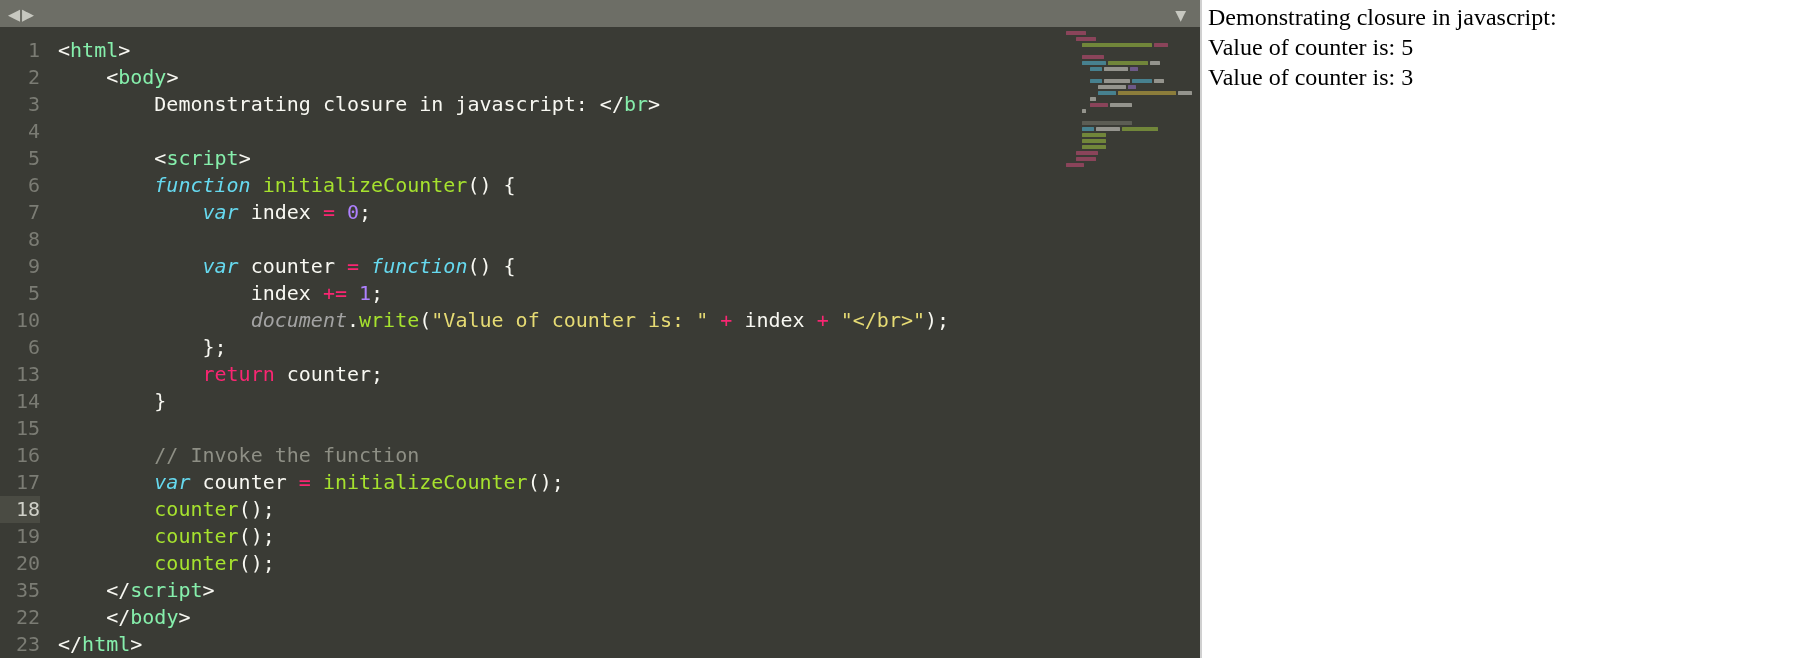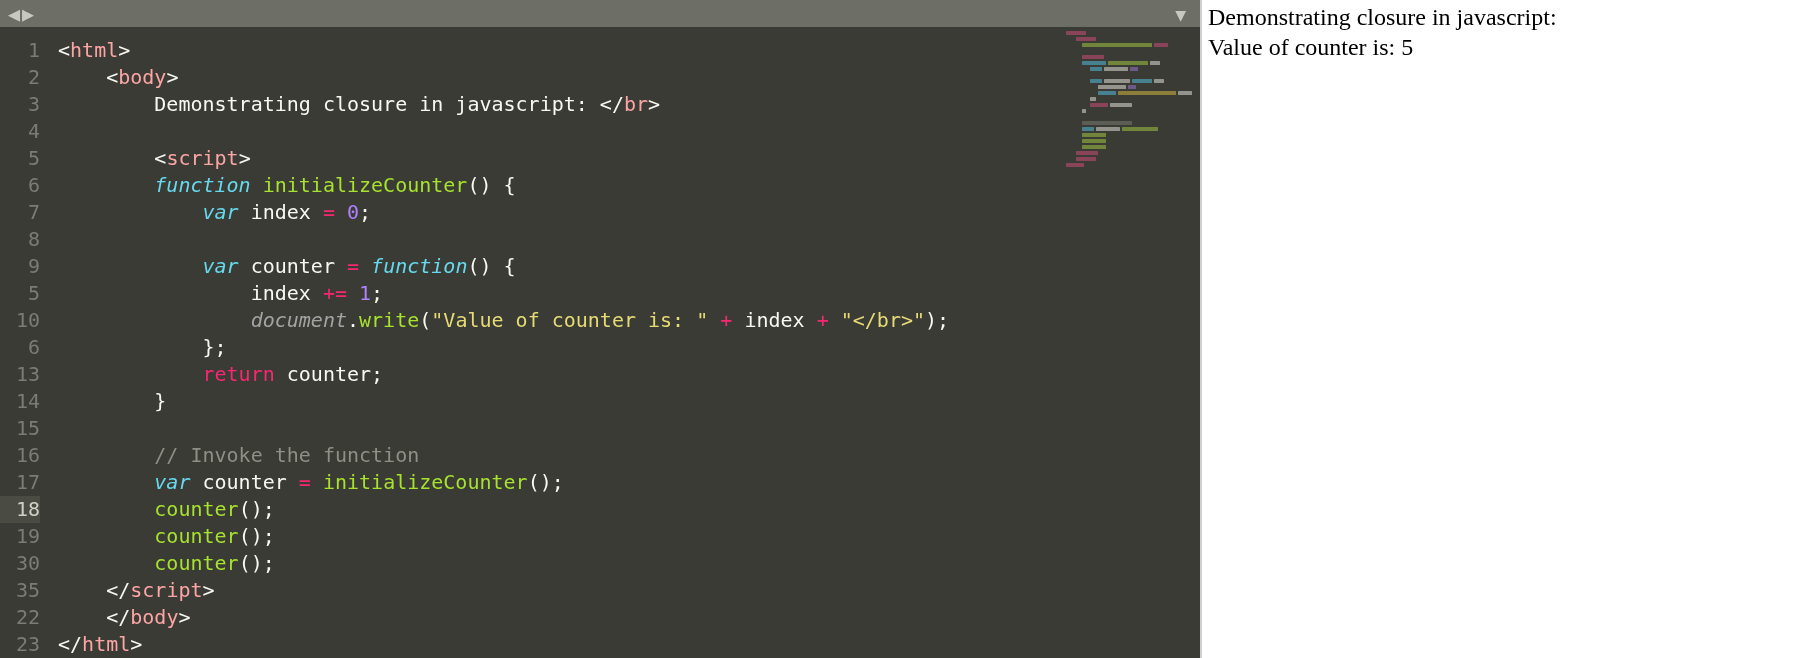--- a/index.html
+++ b/index.html
@@ -96,21 +96,21 @@
   .code .line { height:27px; display:block; }
   .code .active-line {
     position:absolute;
     left:0; right:0;
     height:27px;
     background:#44453e;
     z-index:-1;
   }
   
   .c-punct  { color:#f8f8f2; }
-  .c-tag    { color:#fca5a5; }
+  .c-tag    { color:#86efac; }
   .c-kw     { color:#f92672; }
   .c-kw-it  { color:#66d9ef; font-style:italic; }
   .c-fn     { color:#a6e22e; }
   .c-var    { color:#f8f8f2; }
   .c-num    { color:#ae81ff; }
   .c-str    { color:#e6db74; }
   .c-op     { color:#f92672; }
   .c-comm   { color:#8e8f85; }
   .c-obj    { color:#a3a3a3; font-style:italic; }
 
@@ -172,21 +172,21 @@
         <div>5</div>
         <div>10</div>
         <div>6</div>
         <div>13</div>
         <div>14</div>
         <div>15</div>
         <div>16</div>
         <div>17</div>
         <div class="active-ln">18</div>
         <div>19</div>
-        <div>30</div>
+        <div>20</div>
         <div>35</div>
         <div>22</div>
         <div>23</div>
       </div>
     <div class="code" id="code"><span class="line"><span class="c-punct">&lt;</span><span class="c-tag">html</span><span class="c-punct">&gt;</span></span><span class="line">    <span class="c-punct">&lt;</span><span class="c-tag">body</span><span class="c-punct">&gt;</span></span><span class="line">        <span class="c-var">Demonstrating closure in javascript: </span><span class="c-punct">&lt;/</span><span class="c-tag">br</span><span class="c-punct">&gt;</span></span><span class="line"></span><span class="line">        <span class="c-punct">&lt;</span><span class="c-tag">script</span><span class="c-punct">&gt;</span></span><span class="line">        <span class="c-kw-it">function</span><span class="c-var"> </span><span class="c-fn">initializeCounter</span><span class="c-punct">() {</span></span><span class="line">            <span class="c-kw-it">var</span><span class="c-var"> index </span><span class="c-op">=</span><span class="c-var"> </span><span class="c-num">0</span><span class="c-punct">;</span></span><span class="line"></span><span class="line">            <span class="c-kw-it">var</span><span class="c-var"> counter </span><span class="c-op">=</span><span class="c-var"> </span><span class="c-kw-it">function</span><span class="c-punct">() {</span></span><span class="line">                <span class="c-var">index </span><span class="c-op">+=</span><span class="c-var"> </span><span class="c-num">1</span><span class="c-punct">;</span></span><span class="line">                <span class="c-obj">document</span><span class="c-punct">.</span><span class="c-fn">write</span><span class="c-punct">(</span><span class="c-str">"Value of counter is: "</span><span class="c-var"> </span><span class="c-op">+</span><span class="c-var"> index </span><span class="c-op">+</span><span class="c-var"> </span><span class="c-str">"&lt;/br&gt;"</span><span class="c-punct">);</span></span><span class="line">            <span class="c-punct">};</span></span><span class="line">            <span class="c-kw">return</span><span class="c-var"> counter</span><span class="c-punct">;</span></span><span class="line">        <span class="c-punct">}</span></span><span class="line"></span><span class="line">        <span class="c-comm">// Invoke the function</span></span><span class="line">        <span class="c-kw-it">var</span><span class="c-var"> counter </span><span class="c-op">=</span><span class="c-var"> </span><span class="c-fn">initializeCounter</span><span class="c-punct">();</span></span><div class="active-line" style="top: 469px;"></div><span class="line">        <span class="c-fn">counter</span><span class="c-punct">();</span></span><span class="line">        <span class="c-fn">counter</span><span class="c-punct">();</span></span><span class="line">        <span class="c-fn">counter</span><span class="c-punct">();</span></span><span class="line">    <span class="c-punct">&lt;/</span><span class="c-tag">script</span><span class="c-punct">&gt;</span></span><span class="line">    <span class="c-punct">&lt;/</span><span class="c-tag">body</span><span class="c-punct">&gt;</span></span><span class="line"><span class="c-punct">&lt;/</span><span class="c-tag">html</span><span class="c-punct">&gt;</span></span></div>
 
     <div class="minimap">
       <div class="ml">
           <span class="seg" style="width:20px;background:#b54a6f"></span>
         </div>
@@ -282,13 +282,14 @@
       <div class="ml">
           <span class="seg" style="width:18px;background:#b54a6f"></span>
         </div>
     </div>
   </div>
 </div>
 
 <div class="browser" id="browser">
     <div>Demonstrating closure in javascript:</div>
     <div>Value of counter is: 5</div>
+    <div>Value of counter is: 3</div>
   </div>
 
 </body></html>

